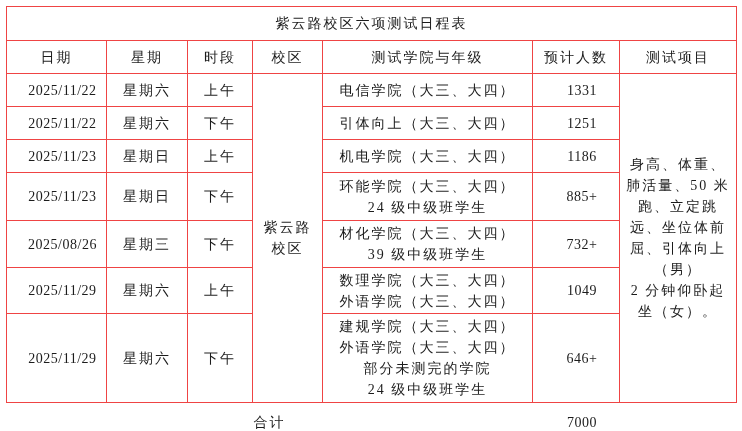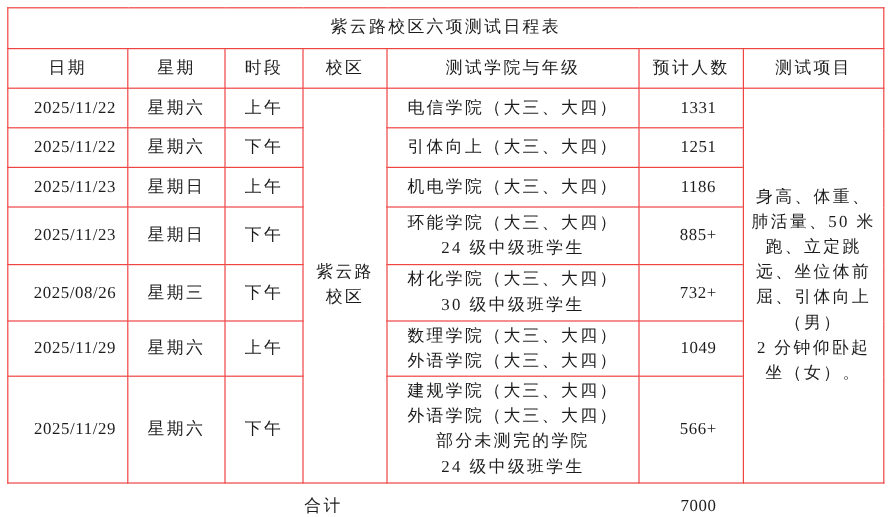--- a/index.html
+++ b/index.html
@@ -112,42 +112,42 @@
       <td class="zh pre">环能学院（大三、大四）
 24 级中级班学生</td>
       <td class="num">885+</td>
     </tr>
 
     <tr class="r5">
       <td class="num">2025/08/26</td>
       <td class="zh">星期三</td>
       <td class="zh">下午</td>
       <td class="zh pre">材化学院（大三、大四）
-30 级中级班学生</td>
+39 级中级班学生</td>
       <td class="num">732+</td>
     </tr>
 
     <tr class="r6">
       <td class="num">2025/11/29</td>
       <td class="zh">星期六</td>
       <td class="zh">上午</td>
       <td class="zh pre">数理学院（大三、大四）
 外语学院（大三、大四）</td>
       <td class="num">1049</td>
     </tr>
 
     <tr class="r7">
       <td class="num">2025/11/29</td>
       <td class="zh">星期六</td>
       <td class="zh">下午</td>
       <td class="zh pre">建规学院（大三、大四）
 外语学院（大三、大四）
 部分未测完的学院
 24 级中级班学生</td>
-      <td class="num">566+</td>
+      <td class="num">646+</td>
     </tr>
 
     <tr class="footer-row">
       <td colspan="5" class="zh">合计</td>
       <td class="num">7000</td>
       <td></td>
     </tr>
   </tbody>
     </table>
 </div>

